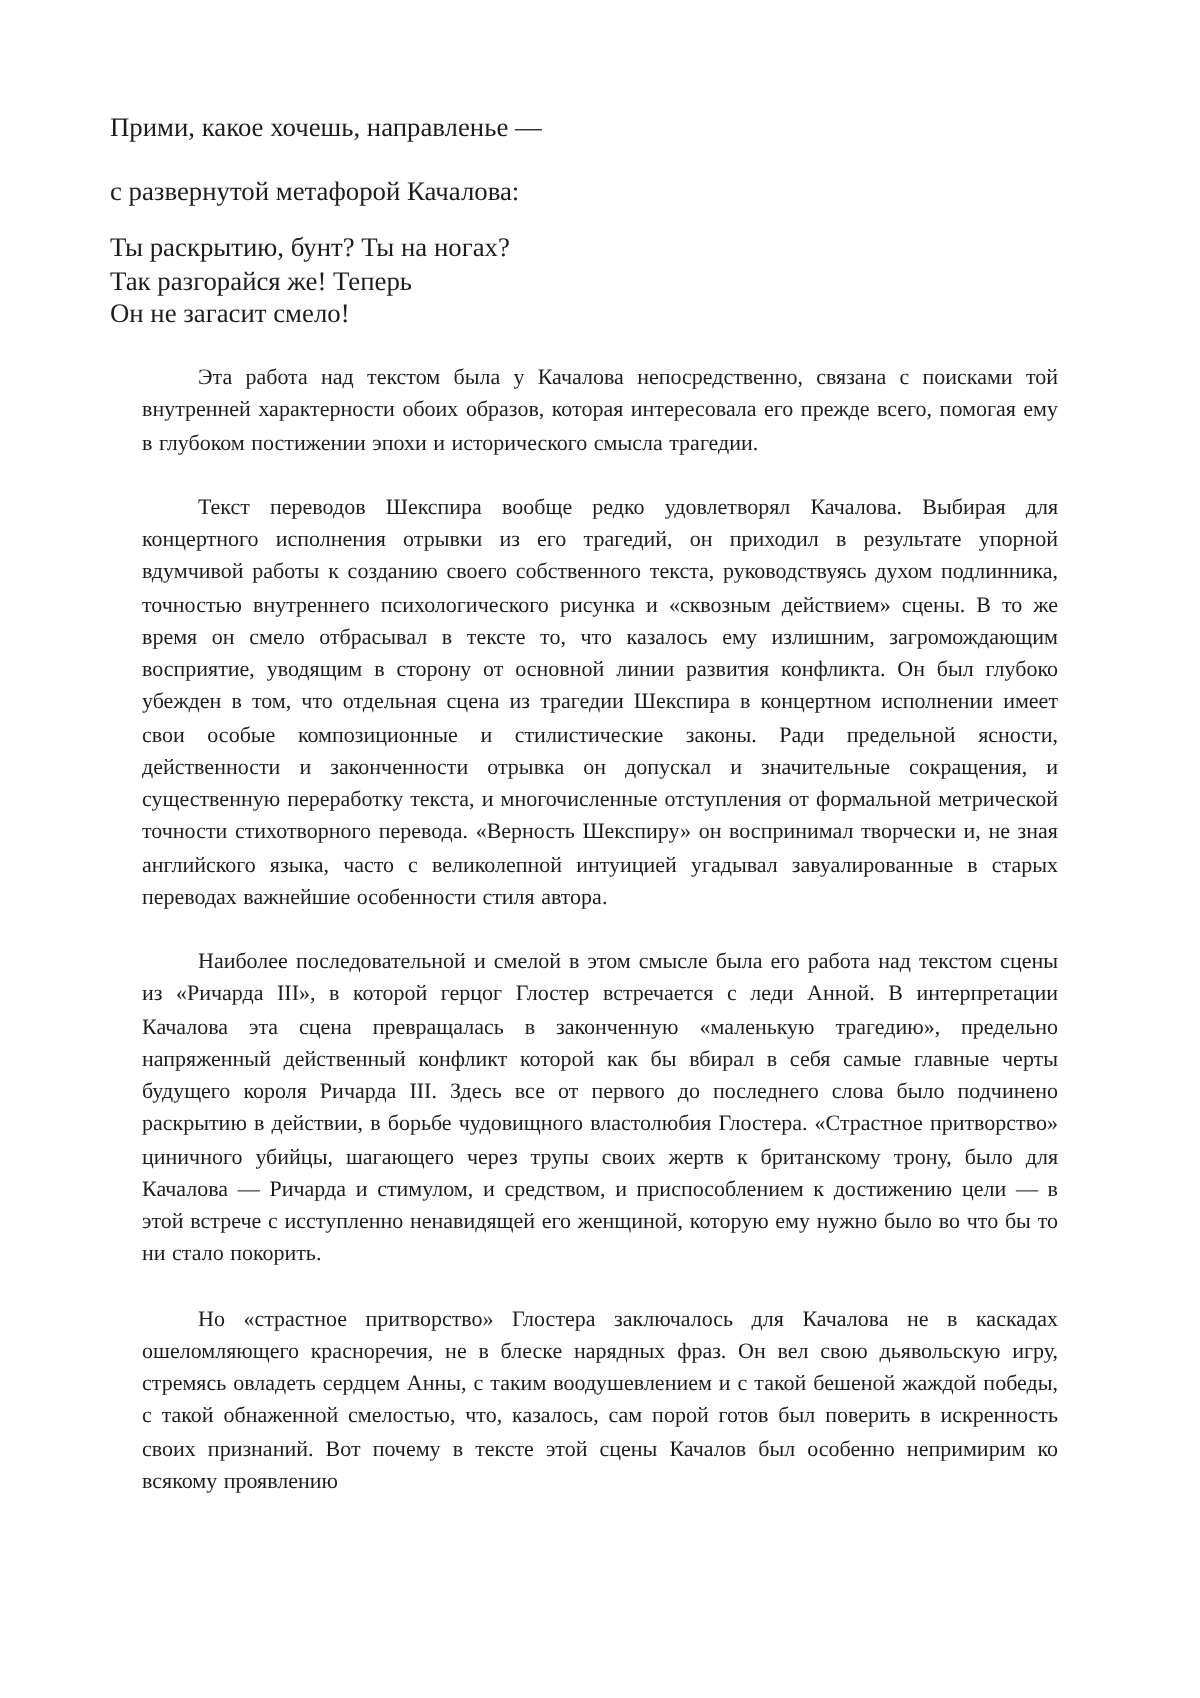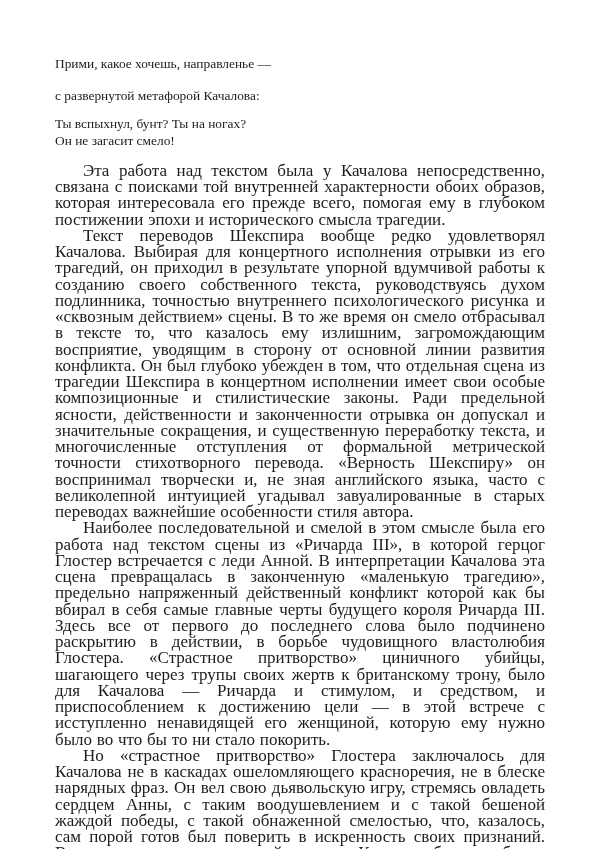--- a/index.html
+++ b/index.html
@@ -24,39 +24,40 @@
     text-align: left;
   }
   .intro-line { margin: 0 0 16px 0; }
   .metaphor-line { margin: 0 0 12px 0; }
   .poem { margin: 0 0 14px 0; }
   .poem-line {
     font-size: 13.4px;
     line-height: 16.2px;
   }
   .body-text p {
-    margin: 0;
-    font-size: 17px;
+    margin: 16px;
+    font-size: 11px;
     line-height: 16.25px;
     text-align: justify;
     text-indent: 28px;
     word-spacing: 0.5px;
   }
 </style>
 </head>
 <body>
 
 <div class="page">
 
   <div class="front-line intro-line">Прими, какое хочешь, направленье —</div>
 
   <div class="front-line metaphor-line">с развернутой метафорой Качалова:</div>
 
   <div class="poem">
-    <div class="poem-line">Ты вспыхнул, бунт? Ты на ногах?</div>
+    <div class="poem-line">Ты раскрытию, бунт? Ты на ногах?</div>
+    <div class="poem-line">Так разгорайся же! Теперь</div>
     <div class="poem-line">Он не загасит смело!</div>
   </div>
 
   <div class="body-text">
     <p>Эта работа над текстом была у Качалова непосредственно, связана с поисками той внутренней характерности обоих образов, которая интересовала его прежде всего, помогая ему в глубоком постижении эпохи и исторического смысла трагедии.</p>
     <p>Текст переводов Шекспира вообще редко удовлетворял Качалова. Выбирая для концертного исполнения отрывки из его трагедий, он приходил в результате упорной вдумчивой работы к созданию своего собственного текста, руководствуясь духом подлинника, точностью внутреннего психологического рисунка и «сквозным действием» сцены. В то же время он смело отбрасывал в тексте то, что казалось ему излишним, загромождающим восприятие, уводящим в сторону от основной линии развития конфликта. Он был глубоко убежден в том, что отдельная сцена из трагедии Шекспира в концертном исполнении имеет свои особые композиционные и стилистические законы. Ради предельной ясности, действенности и законченности отрывка он допускал и значительные сокращения, и существенную переработку текста, и многочисленные отступления от формальной метрической точности стихотворного перевода. «Верность Шекспиру» он воспринимал творчески и, не зная английского языка, часто с великолепной интуицией угадывал завуалированные в старых переводах важнейшие особенности стиля автора.</p>
     <p>Наиболее последовательной и смелой в этом смысле была его работа над текстом сцены из «Ричарда III», в которой герцог Глостер встречается с леди Анной. В интерпретации Качалова эта сцена превращалась в законченную «маленькую трагедию», предельно напряженный действенный конфликт которой как бы вбирал в себя самые главные черты будущего короля Ричарда III. Здесь все от первого до последнего слова было подчинено раскрытию в действии, в борьбе чудовищного властолюбия Глостера. «Страстное притворство» циничного убийцы, шагающего через трупы своих жертв к британскому трону, было для Качалова — Ричарда и стимулом, и средством, и приспособлением к достижению цели — в этой встрече с исступленно ненавидящей его женщиной, которую ему нужно было во что бы то ни стало покорить.</p>
     <p>Но «страстное притворство» Глостера заключалось для Качалова не в каскадах ошеломляющего красноречия, не в блеске нарядных фраз. Он вел свою дьявольскую игру, стремясь овладеть сердцем Анны, с таким воодушевлением и с такой бешеной жаждой победы, с такой обнаженной смелостью, что, казалось, сам порой готов был поверить в искренность своих признаний. Вот почему в тексте этой сцены Качалов был особенно непримирим ко всякому проявлению</p>
   </div>
 

